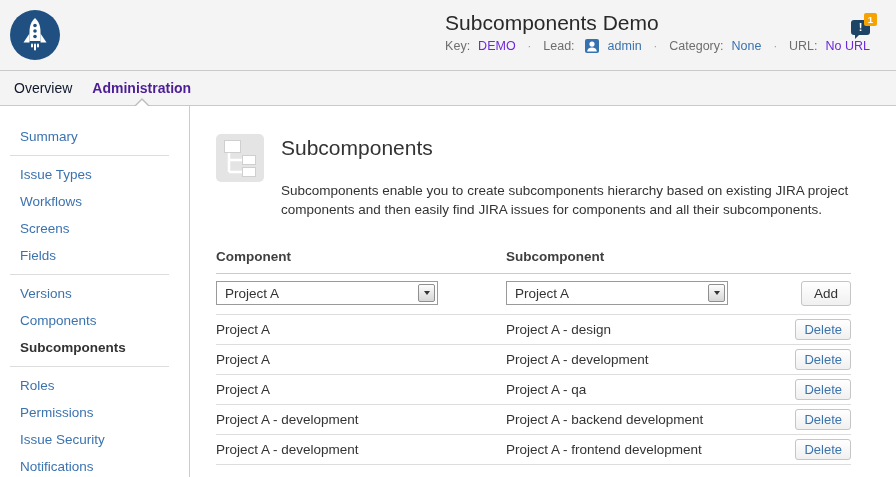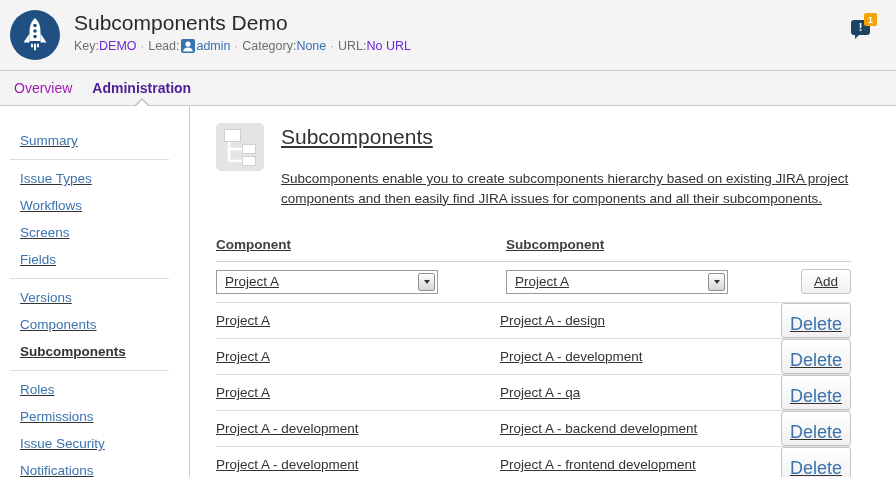--- a/index.html
+++ b/index.html
@@ -8,28 +8,29 @@
     font-family:"Liberation Sans", sans-serif;
     width:896px; height:477px; overflow:hidden;
     color:#333;
   }
   .page { width:896px; height:477px; background:#fff; position:relative; }
 
   
   .proj-header {
     background:#f4f4f4;
     height:70px;
-    padding:10px 16px 0 10px;
+    padding:10px 26px 0 10px;
     display:flex; align-items:flex-start;
     position:relative;
+    justify-content:space-between;
   }
   .avatar { width:50px; height:50px; flex:0 0 auto; }
   .head-text { margin-left:14px; padding-top:1px; }
   .page-title { font-size:21px; font-weight:400; color:#292929; line-height:1.15; }
-  .meta { margin-top:4px; font-size:12.5px; color:#6e6e6e; display:flex; align-items:center; gap:0; }
+  .meta { margin-top:4px; font-size:12.5px; color:#6e6e6e; display:flex; align-items:center; gap:8px; }
   .meta .val-dark { color:#6d28d9; }
   .meta .dot { color:#999; margin:0 4px; font-size:11px; }
   .meta a.link { color:#3b73af; text-decoration:none; cursor:pointer; }
   .lead-avatar { display:inline-flex; width:14px; height:14px; margin:0 1px 0 2px; }
 
   
   .notif { position:absolute; right:26px; top:20px; width:19px; height:15px; cursor:pointer; }
   .notif-bubble {
     width:19px; height:15px; background:#1d4365; border-radius:3px;
     color:#fff; font-size:11px; font-weight:bold; text-align:center; line-height:15px;
@@ -45,36 +46,36 @@
     font-size:9.5px; font-weight:bold; text-align:center; line-height:13px;
   }
 
   
   .tabbar {
     height:36px; background:#f4f4f4;
     border-top:1px solid #c9c9c9; border-bottom:1px solid #c9c9c9;
     display:flex; align-items:center; gap:20px; padding-left:14px;
     position:relative;
   }
-  .tab { font-size:14px; color:#a21caf; text-decoration:none; cursor:pointer;
+  .tab { font-size:14px; color:#0f172a; text-decoration:none; cursor:pointer;
          height:100%; display:flex; align-items:center; position:relative; }
   .tab.active { color:#4c1d95; font-weight:bold; }
   .tab.active::before {
     content:""; position:absolute; left:50%; bottom:-1px; transform:translateX(-50%);
     border-left:8px solid transparent; border-right:8px solid transparent;
     border-bottom:8px solid #bdbdbd;
   }
   .tab.active::after {
     content:""; position:absolute; left:50%; bottom:-3px; transform:translateX(-50%);
     border-left:8px solid transparent; border-right:8px solid transparent;
     border-bottom:8px solid #fff;
   }
 
   
-  .body-wrap { display:flex; align-items:flex-start; height:370px;text-decoration:underline; }
+  .body-wrap { display:flex; align-items:center; height:370px; }
   .sidebar { width:190px; flex:0 0 auto; border-right:1px solid #ccc; padding-top:21px; }
   .sb-item { display:block; font-size:13.5px; color:#3b73af; text-decoration:none;
              padding:6px 10px 6px 20px; cursor:pointer; }
   .sb-item.active { color:#333; font-weight:bold; }
   .sb-divider { border-top:1px solid #ddd; margin:5px 20px 5px 10px; }
 
   .content { flex:1; padding:17px 20px 0 26px; }
 
   
   .section-head { display:flex; align-items:flex-start; }
@@ -112,21 +113,21 @@
                   border-top:4.5px solid #333; }
 
   
   .btn {
     font-family:"Liberation Sans", sans-serif;
     border:1px solid #c5c5c5; border-radius:3px;
     background:linear-gradient(#ffffff,#f0f0f0);
     cursor:pointer; color:#333;
   }
   .btn.add { font-size:13.5px; padding:4px 12px; }
-  .btn.delete { font-size:18px; padding:10px 8px 2px 8px; color:#3b73af; }
+  .btn.delete { font-size:13px; padding:2px 8px 2px 8px; color:#3b73af; }
 </style>
 </head>
 <body>
 
 <div class="page">
 
   <header class="proj-header">
     <span class="avatar">
       <svg width="50" height="50" viewBox="0 0 50 50">
         <circle cx="25" cy="25" r="25" fill="#205081"></circle>

